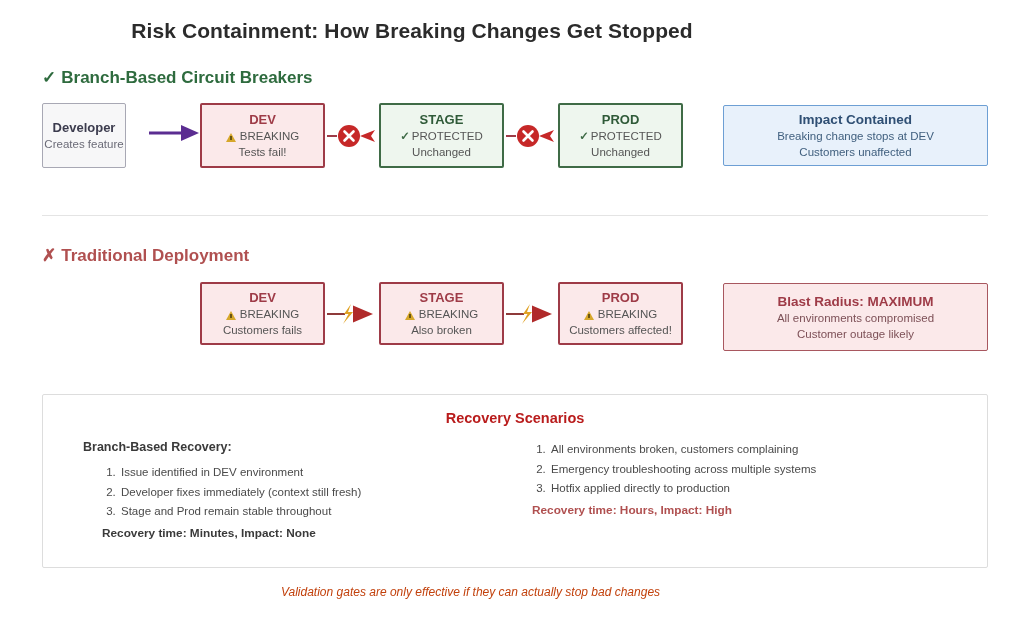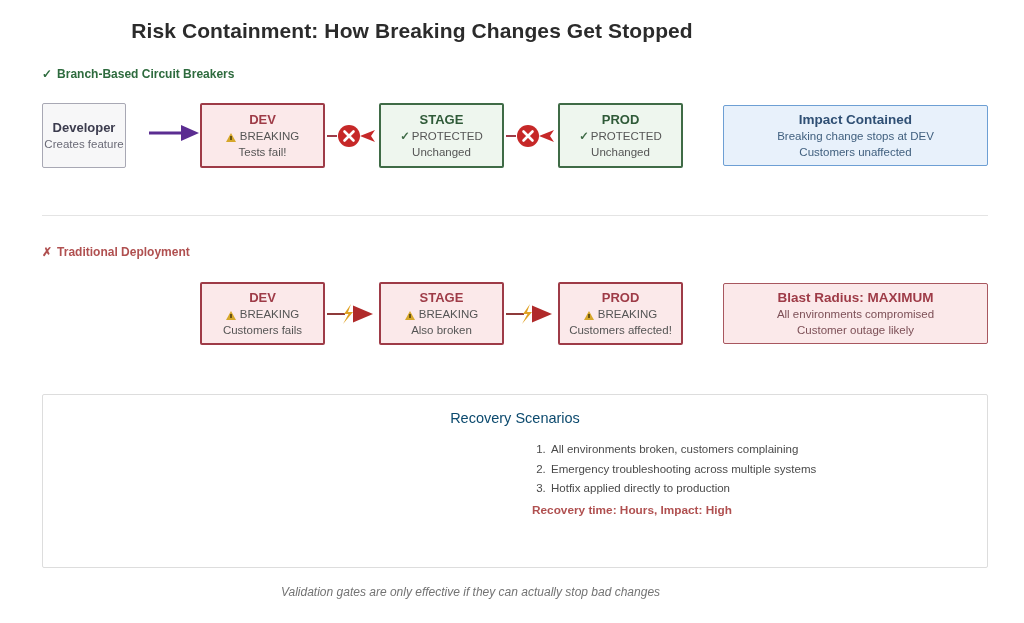--- a/index.html
+++ b/index.html
@@ -30,21 +30,21 @@
     text-align: center;
     font-size: 21px;
     font-weight: bold;
     color: #2b2b2b;
     letter-spacing: 0.1px;
   }
 
   
   .section-head {
     position: absolute;
-    font-size: 12px;
+    font-size: 17px;
     font-weight: bold;
     white-space: nowrap;
   }
   .section-head .mark {
     display: inline-block;
     margin-right: 5px;
     font-weight: bold;
   }
   .head-good { left: 42px; top: 67px; color: #2e6b3e; }
   .head-bad  { left: 42px; top: 245px; color: #b05050; }
@@ -159,22 +159,22 @@
     border: 1px solid #dddddd;
     border-radius: 2px;
     background: #ffffff;
   }
   .panel-title {
     position: absolute;
     top: 15px;
     left: 0; right: 0;
     text-align: center;
     font-size: 14.5px;
-    font-weight: normal;
-    color: #0c4a6e;
+    font-weight: bold;
+    color: #b91c1c;
   }
   .col {
     position: absolute;
     top: 45px;
     font-size: 11.5px;
     color: #4a4a4a;
   }
   .col.left  { left: 40px;  width: 420px; }
   .col.right { left: 470px; width: 440px; }
   .col h4 {
@@ -205,21 +205,21 @@
 
   
   .footer {
     position: absolute;
     top: 585px;
     left: 0;
     width: 941px;
     text-align: center;
     font-style: italic;
     font-size: 12px;
-    color: #737373;
+    color: #c2410c;
   }
 </style>
 </head>
 <body>
 
 <div class="page">
 
   <div class="title">Risk Containment: How Breaking Changes Get Stopped</div>
 
   <div class="section-head head-good">
@@ -329,29 +329,38 @@
 
   <div class="box danger" style="left:558px; top:282px; width:125px; height:63px;">
     <div class="b-title">PROD</div>
     <div class="b-line warn-row">
       <span class="warn-ico"></span>
       <span>BREAKING</span>
     </div>
     <div class="b-line">Customers affected!</div>
   </div>
 
-  <div class="box blast" style="left:723px; top:283px; width:265px; height:61px;">
+  <div class="box blast" style="left:723px; top:283px; width:265px; height:68px;">
     <div class="b-title">Blast Radius: MAXIMUM</div>
     <div class="b-line">All environments compromised</div>
     <div class="b-line">Customer outage likely</div>
   </div>
 
   <div class="panel">
     <div class="panel-title">Recovery Scenarios</div>
 
+    <div class="col left">
+      <h4>Branch-Based Recovery:</h4>
+      <ol>
+        <li>Issue identified in DEV environment</li>
+        <li>Developer fixes immediately (context still fresh)</li>
+        <li>Stage and Prod remain stable throughout</li>
+      </ol>
+      <div class="summary">Recovery time: Minutes, Impact: None</div>
+    </div>
 
     <div class="col right">
       <ol>
         <li>All environments broken, customers complaining</li>
         <li>Emergency troubleshooting across multiple systems</li>
         <li>Hotfix applied directly to production</li>
       </ol>
       <div class="summary">Recovery time: Hours, Impact: High</div>
     </div>
   </div>

